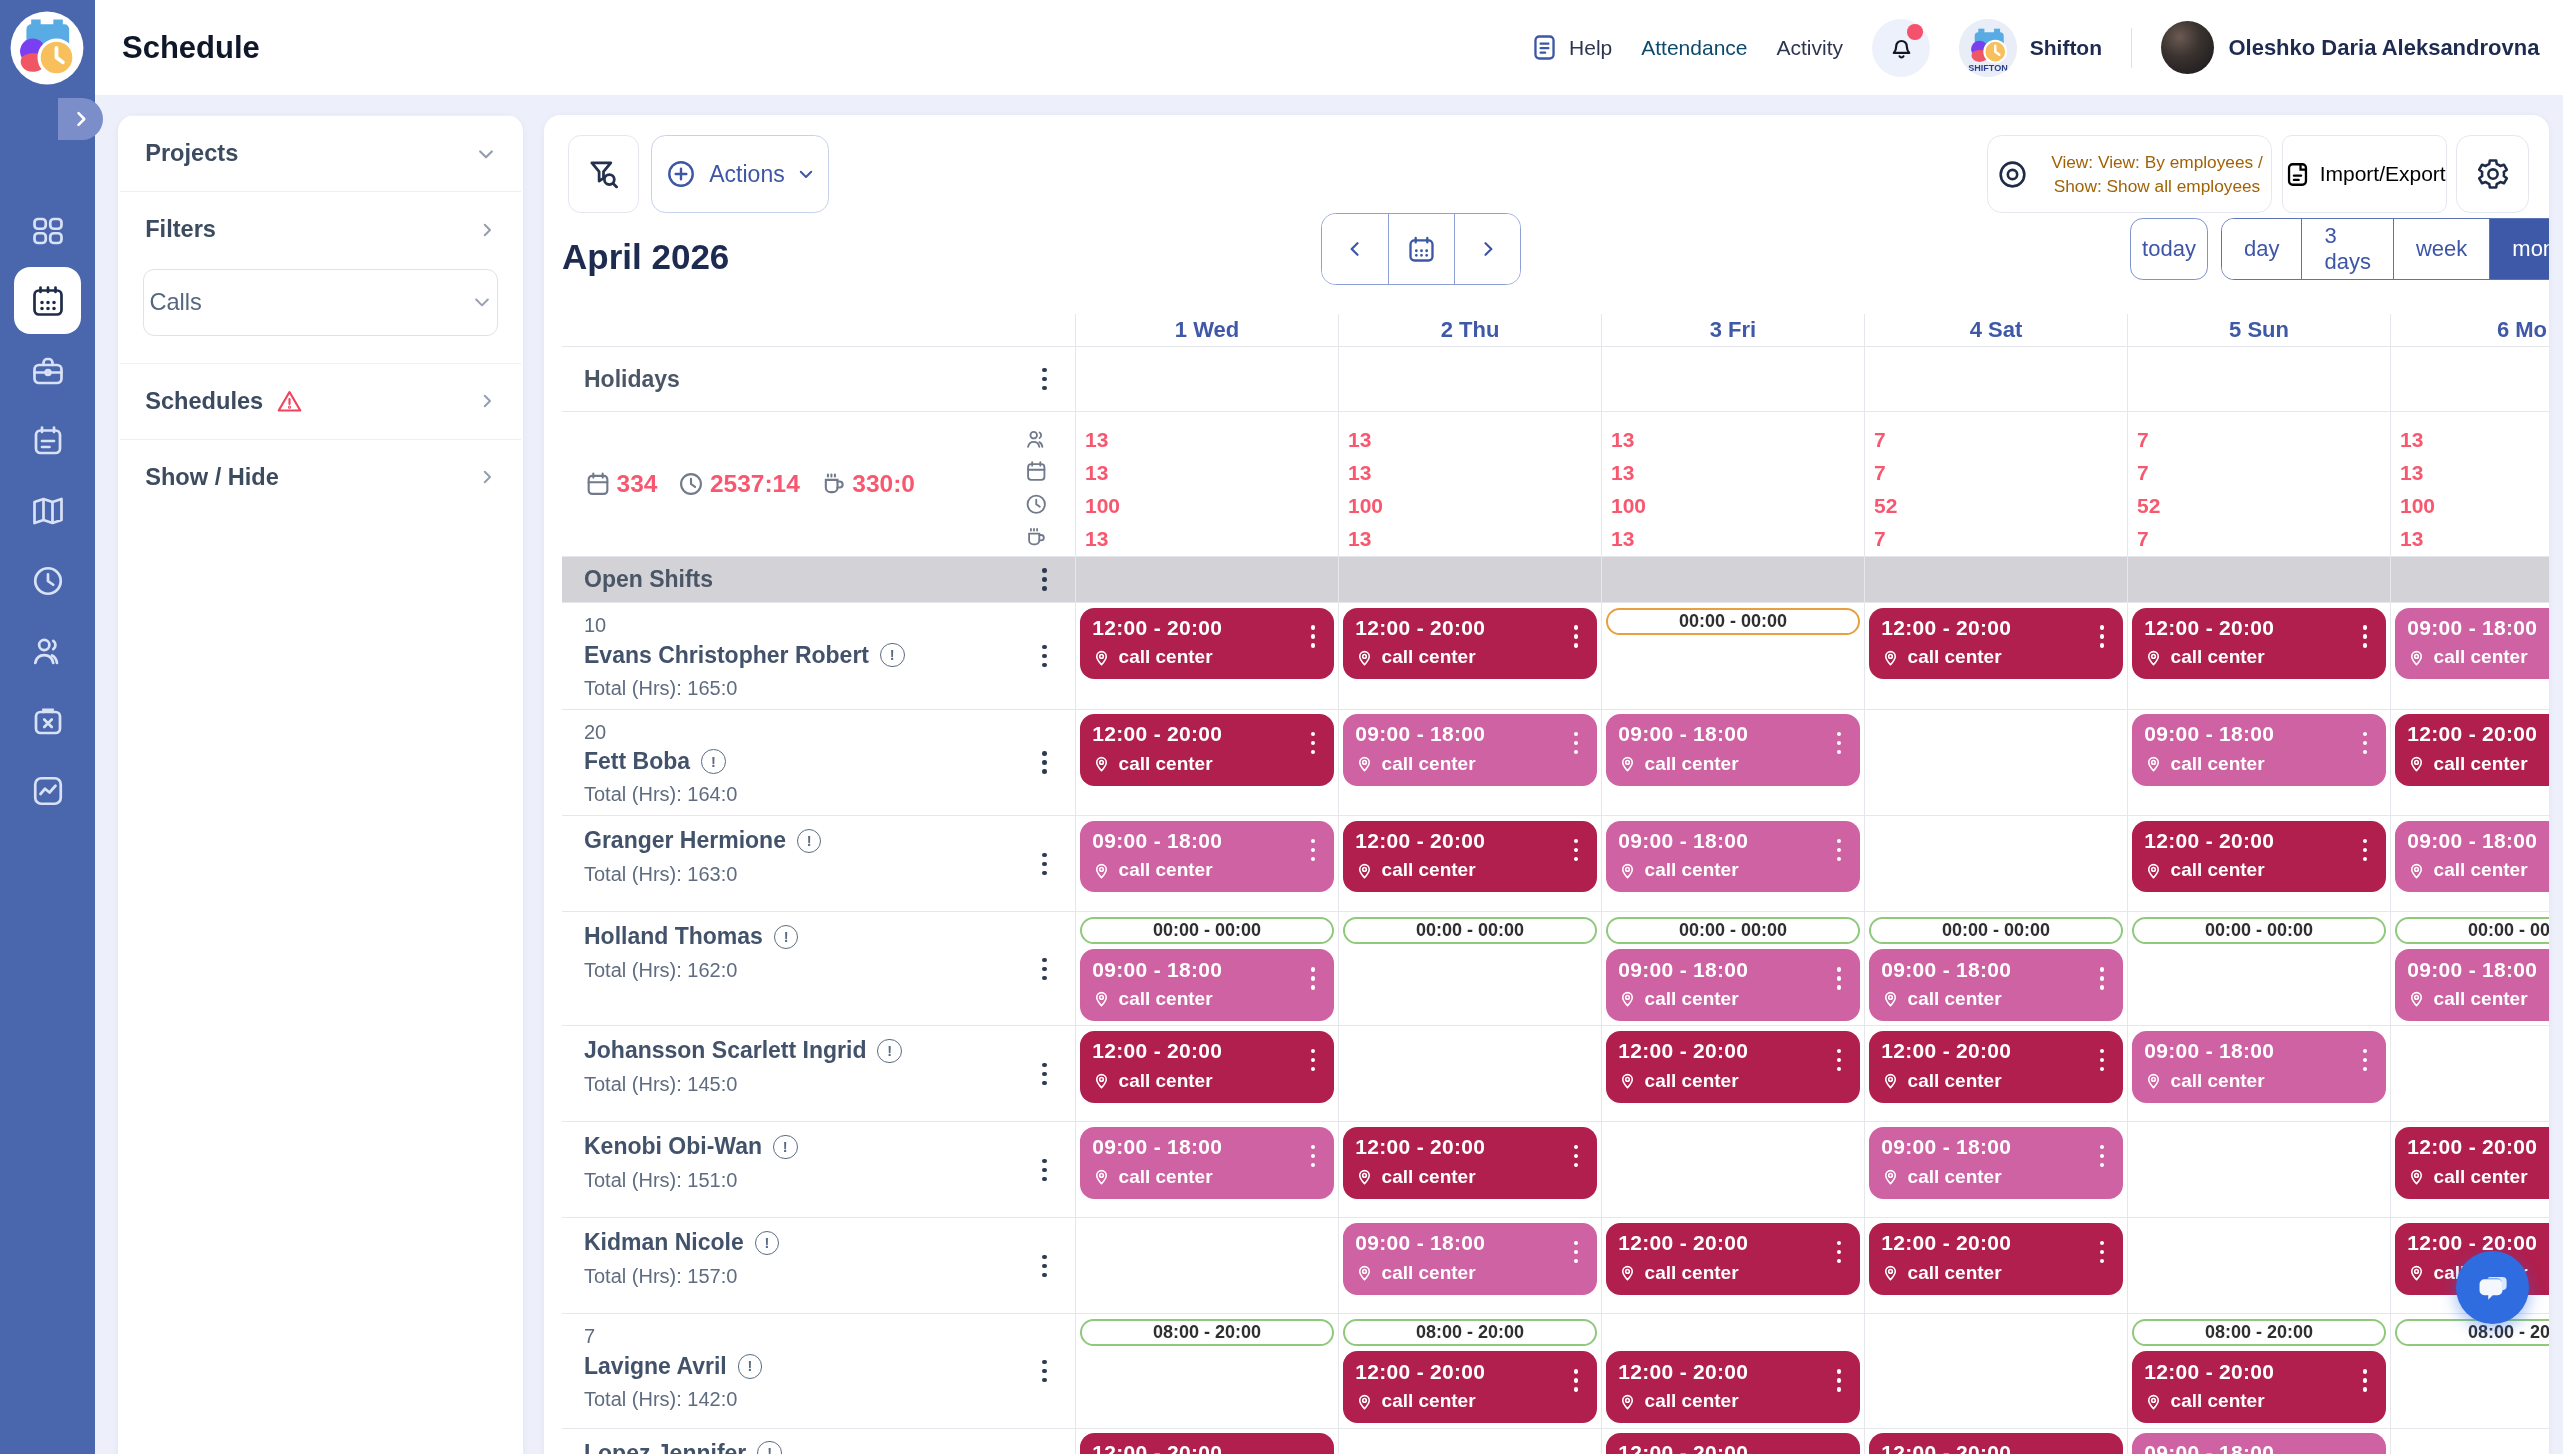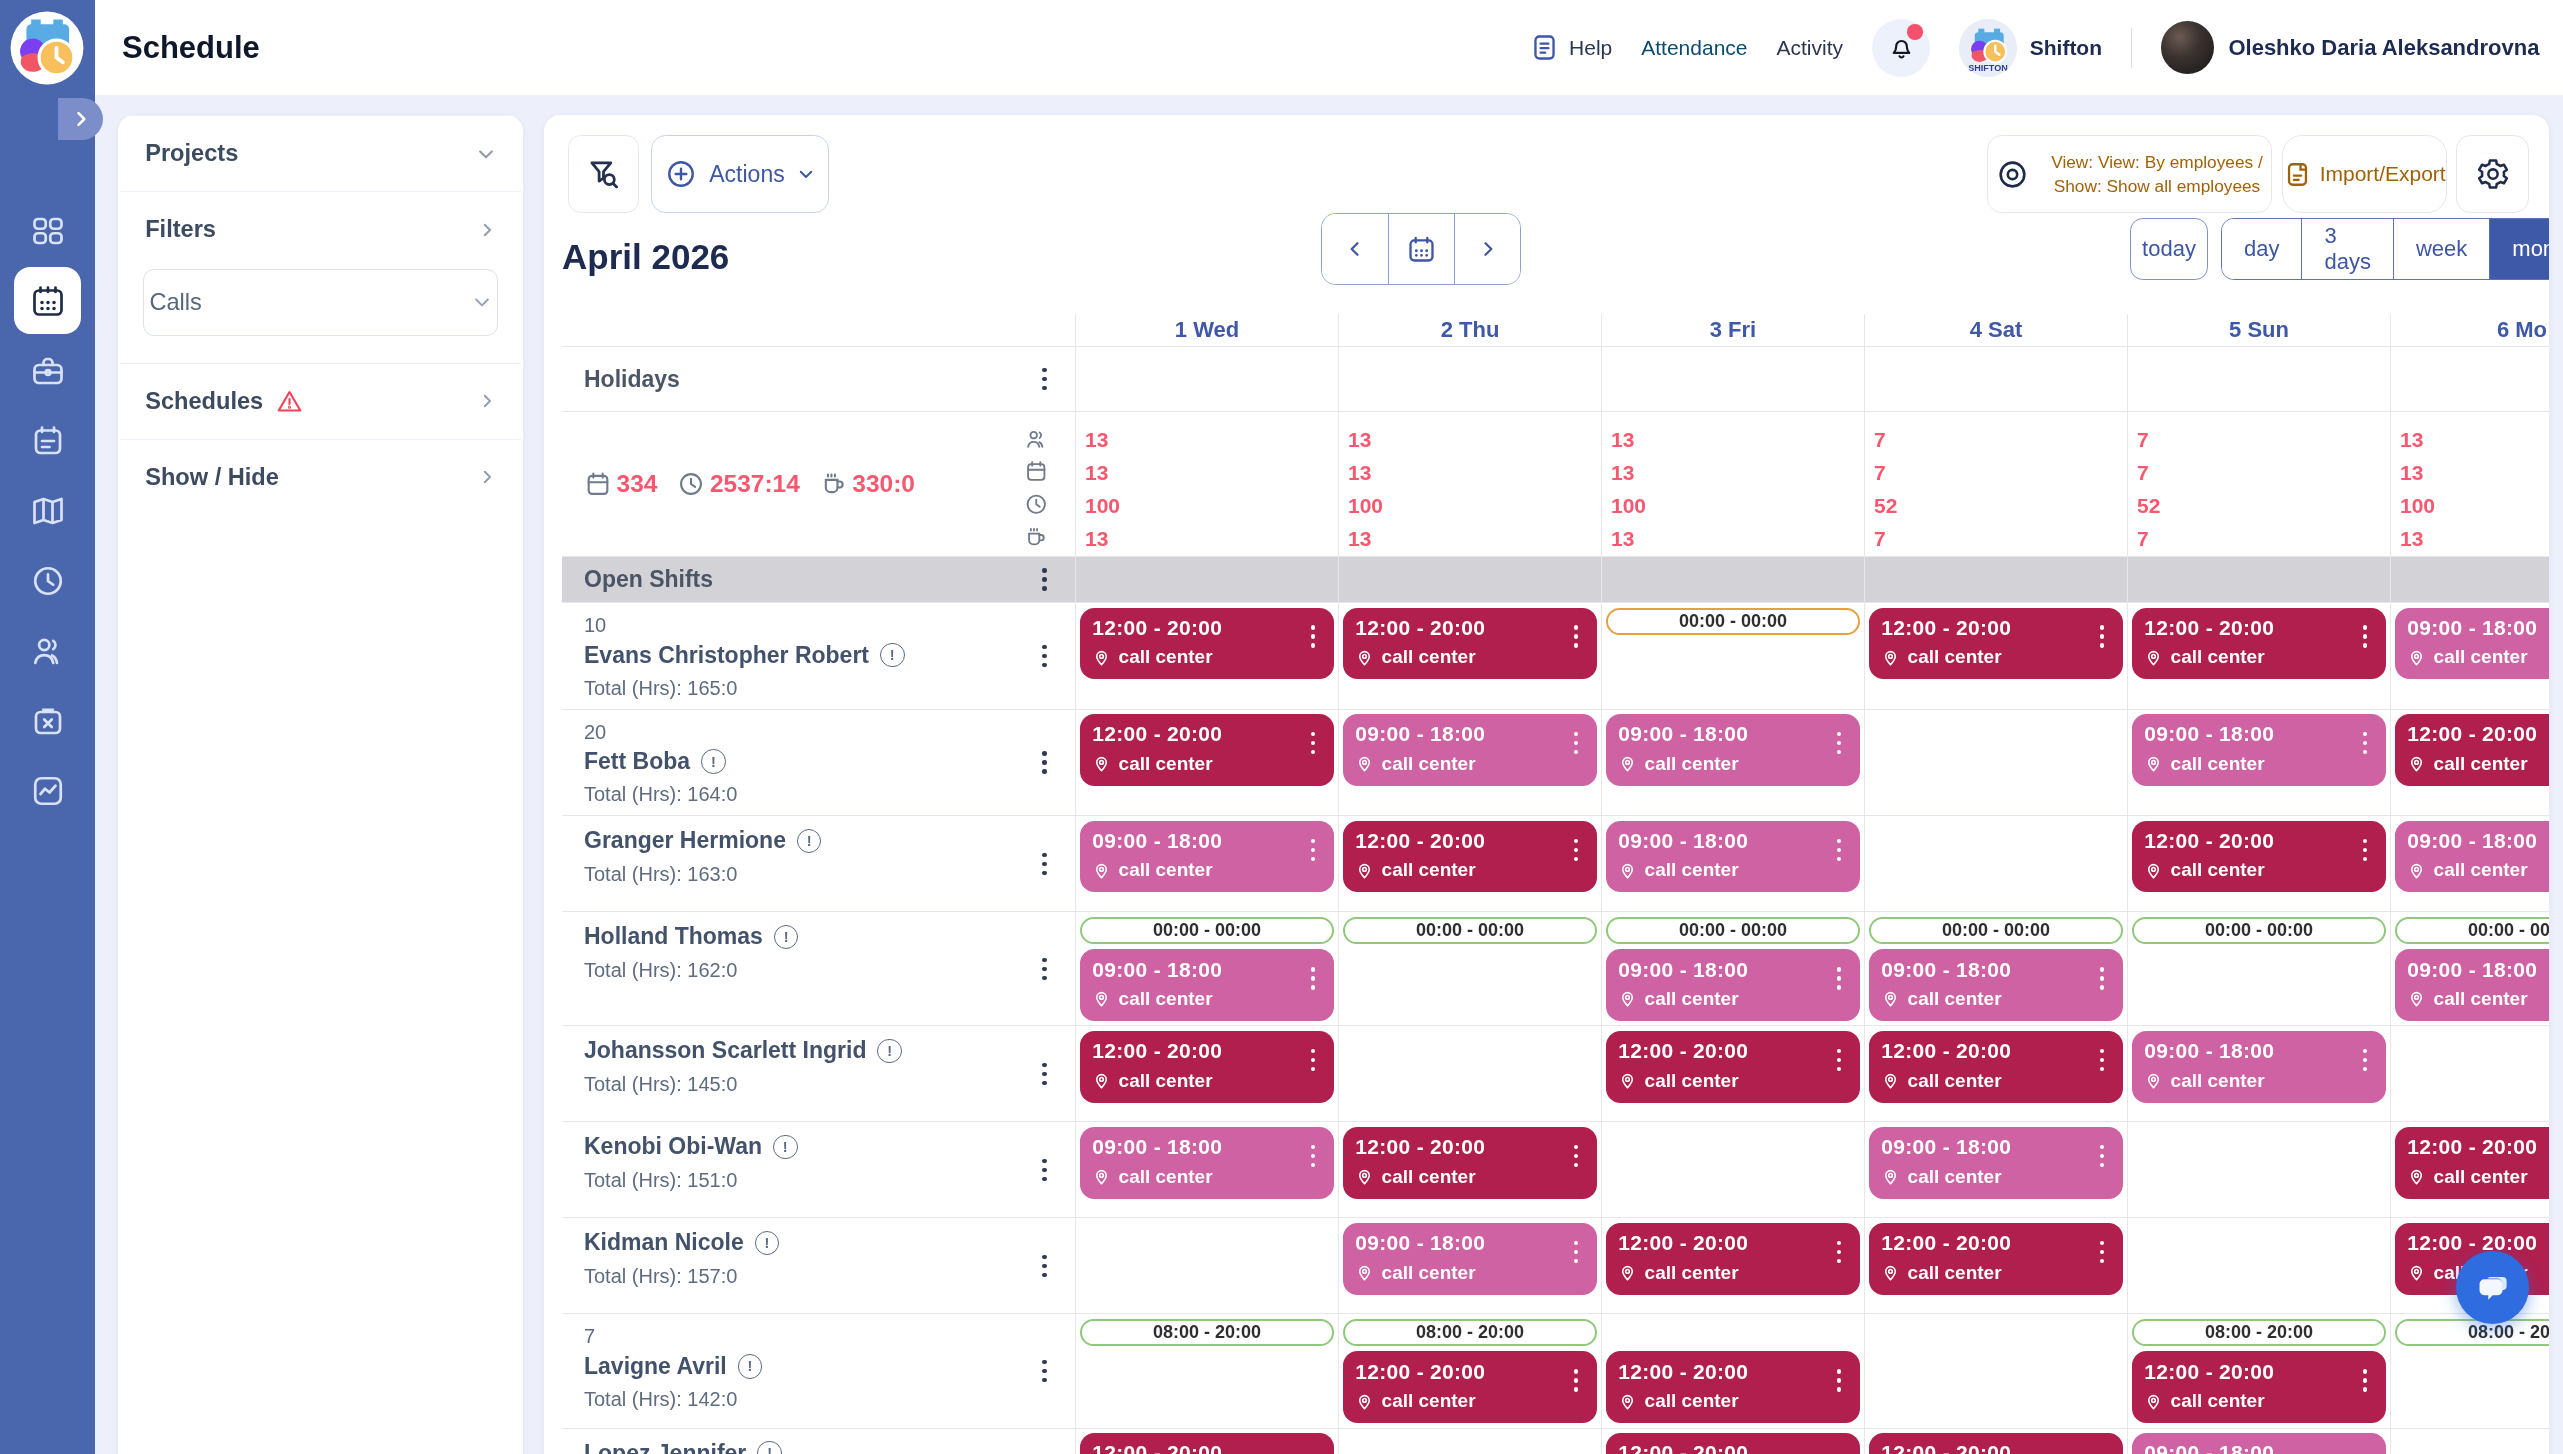--- a/index.html
+++ b/index.html
@@ -47,21 +47,21 @@
   .main-card { position:absolute; left:544px; top:115px; width:2005px; height:1363px; background:#fff; border-radius:16.4px; box-shadow:0 1.8px 7.3px rgba(30,40,90,.05); overflow:hidden; z-index:1; }
   .card-head { position:relative; height:199px; }
   .btn { background:#fff; display:flex; align-items:center; justify-content:center; cursor:pointer; font-family:inherit; }
   .filter-btn { position:absolute; left:23.6px; top:20px; width:71px; height:78px; border:1.4px solid #e4e7ef; border-radius:12.7px; color:#23304e; }
   .filter-btn svg { width:35px; height:35px; }
   .actions-btn { position:absolute; left:107px; top:20px; width:178px; height:78px; border:1.4px solid #c6d1ec; border-radius:14.5px; color:#3d56a6; font-size:23px; gap:11.8px; }
   .actions-btn svg.plus { width:32px; height:32px; }
   .actions-btn svg.chev { width:18px; height:18px; }
   .view-btn { position:absolute; left:1443px; top:20px; width:285px; height:78px; border:1.4px solid #e4e7ef; border-radius:14.5px; font-size:17.3px; color:#a16207; gap:22px; line-height:1.4; text-align:center; }
   .view-btn svg { width:33px; height:33px; color:#1f2c49; flex:none; }
-  .impexp-btn { position:absolute; left:1738px; top:20px; width:165px; height:78px; border:1.4px solid #e4e7ef; border-radius:20px; font-size:21px; color:#a16207; gap:7.3px; }
+  .impexp-btn { position:absolute; left:1738px; top:20px; width:165px; height:78px; border:1.4px solid #e4e7ef; border-radius:10px; font-size:21px; color:#000000; gap:7.3px; }
   .impexp-btn svg { width:29px; height:29px; }
   .gear-btn { position:absolute; left:1912px; top:20px; width:73px; height:78px; border:1.4px solid #e4e7ef; border-radius:14.5px; color:#1f2c49; }
   .gear-btn svg { width:36px; height:36px; }
   .period-title { position:absolute; left:18px; top:122px; font-size:35px; font-weight:bold; color:#1e2b50; }
   .nav-group { position:absolute; left:777px; top:98px; height:72px; display:flex; border:1.4px solid #8ca0d4; border-radius:14.5px; overflow:hidden; background:#fff; }
   .nav-seg { width:66px; display:flex; align-items:center; justify-content:center; color:#3d56a6; cursor:pointer; background:#fff; }
   .nav-seg + .nav-seg { border-left:1.4px solid #8ca0d4; }
   .nav-seg svg.chev { width:20px; height:20px; }
   .nav-seg svg.cal { width:31px; height:31px; }
   .today-btn { position:absolute; left:1586px; top:103px; width:78px; height:62px; border:1.4px solid #7d93cc; border-radius:12.7px; color:#3d56a6; font-size:22px; }

